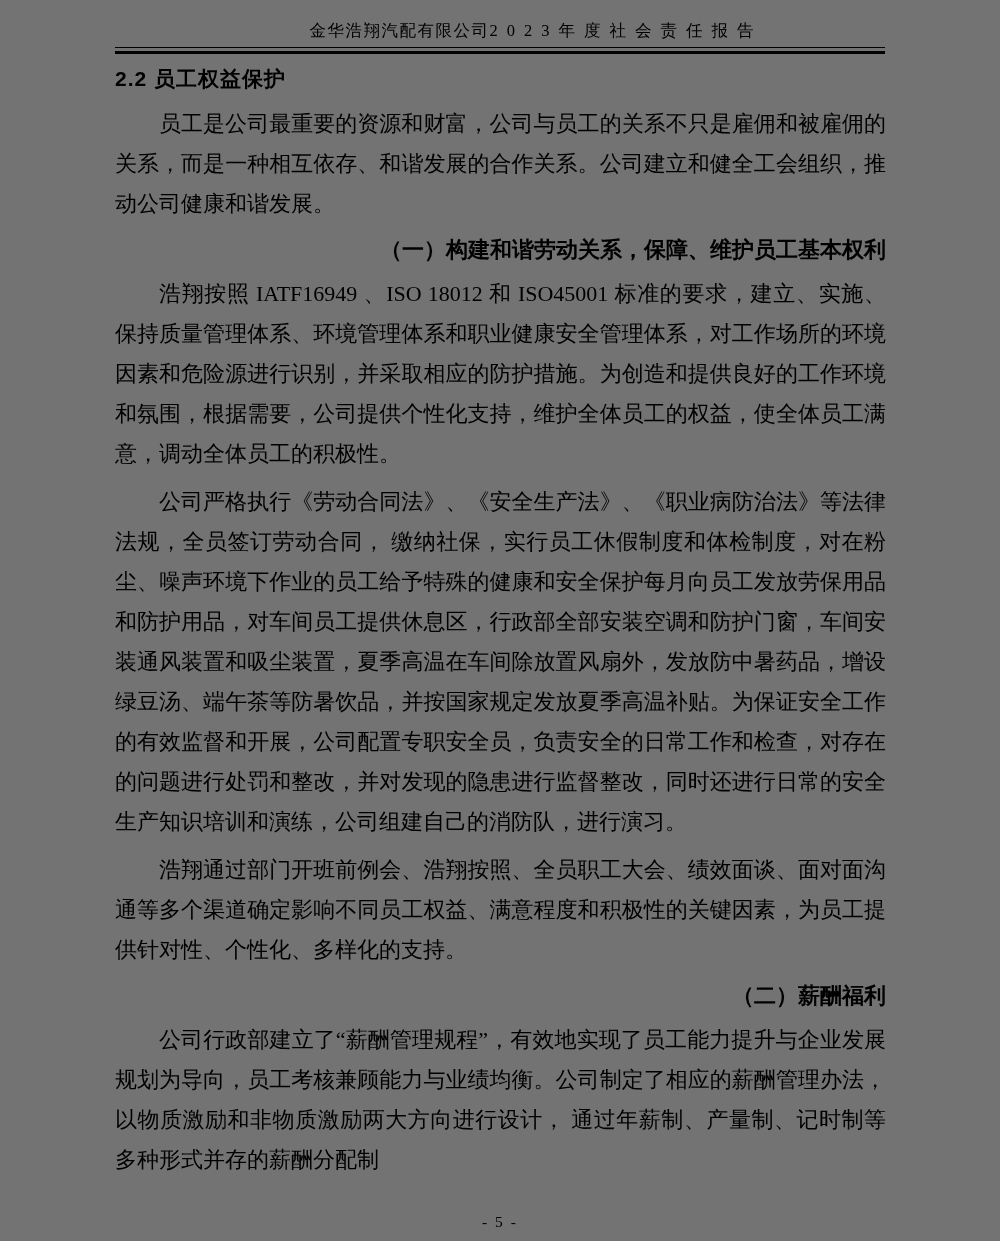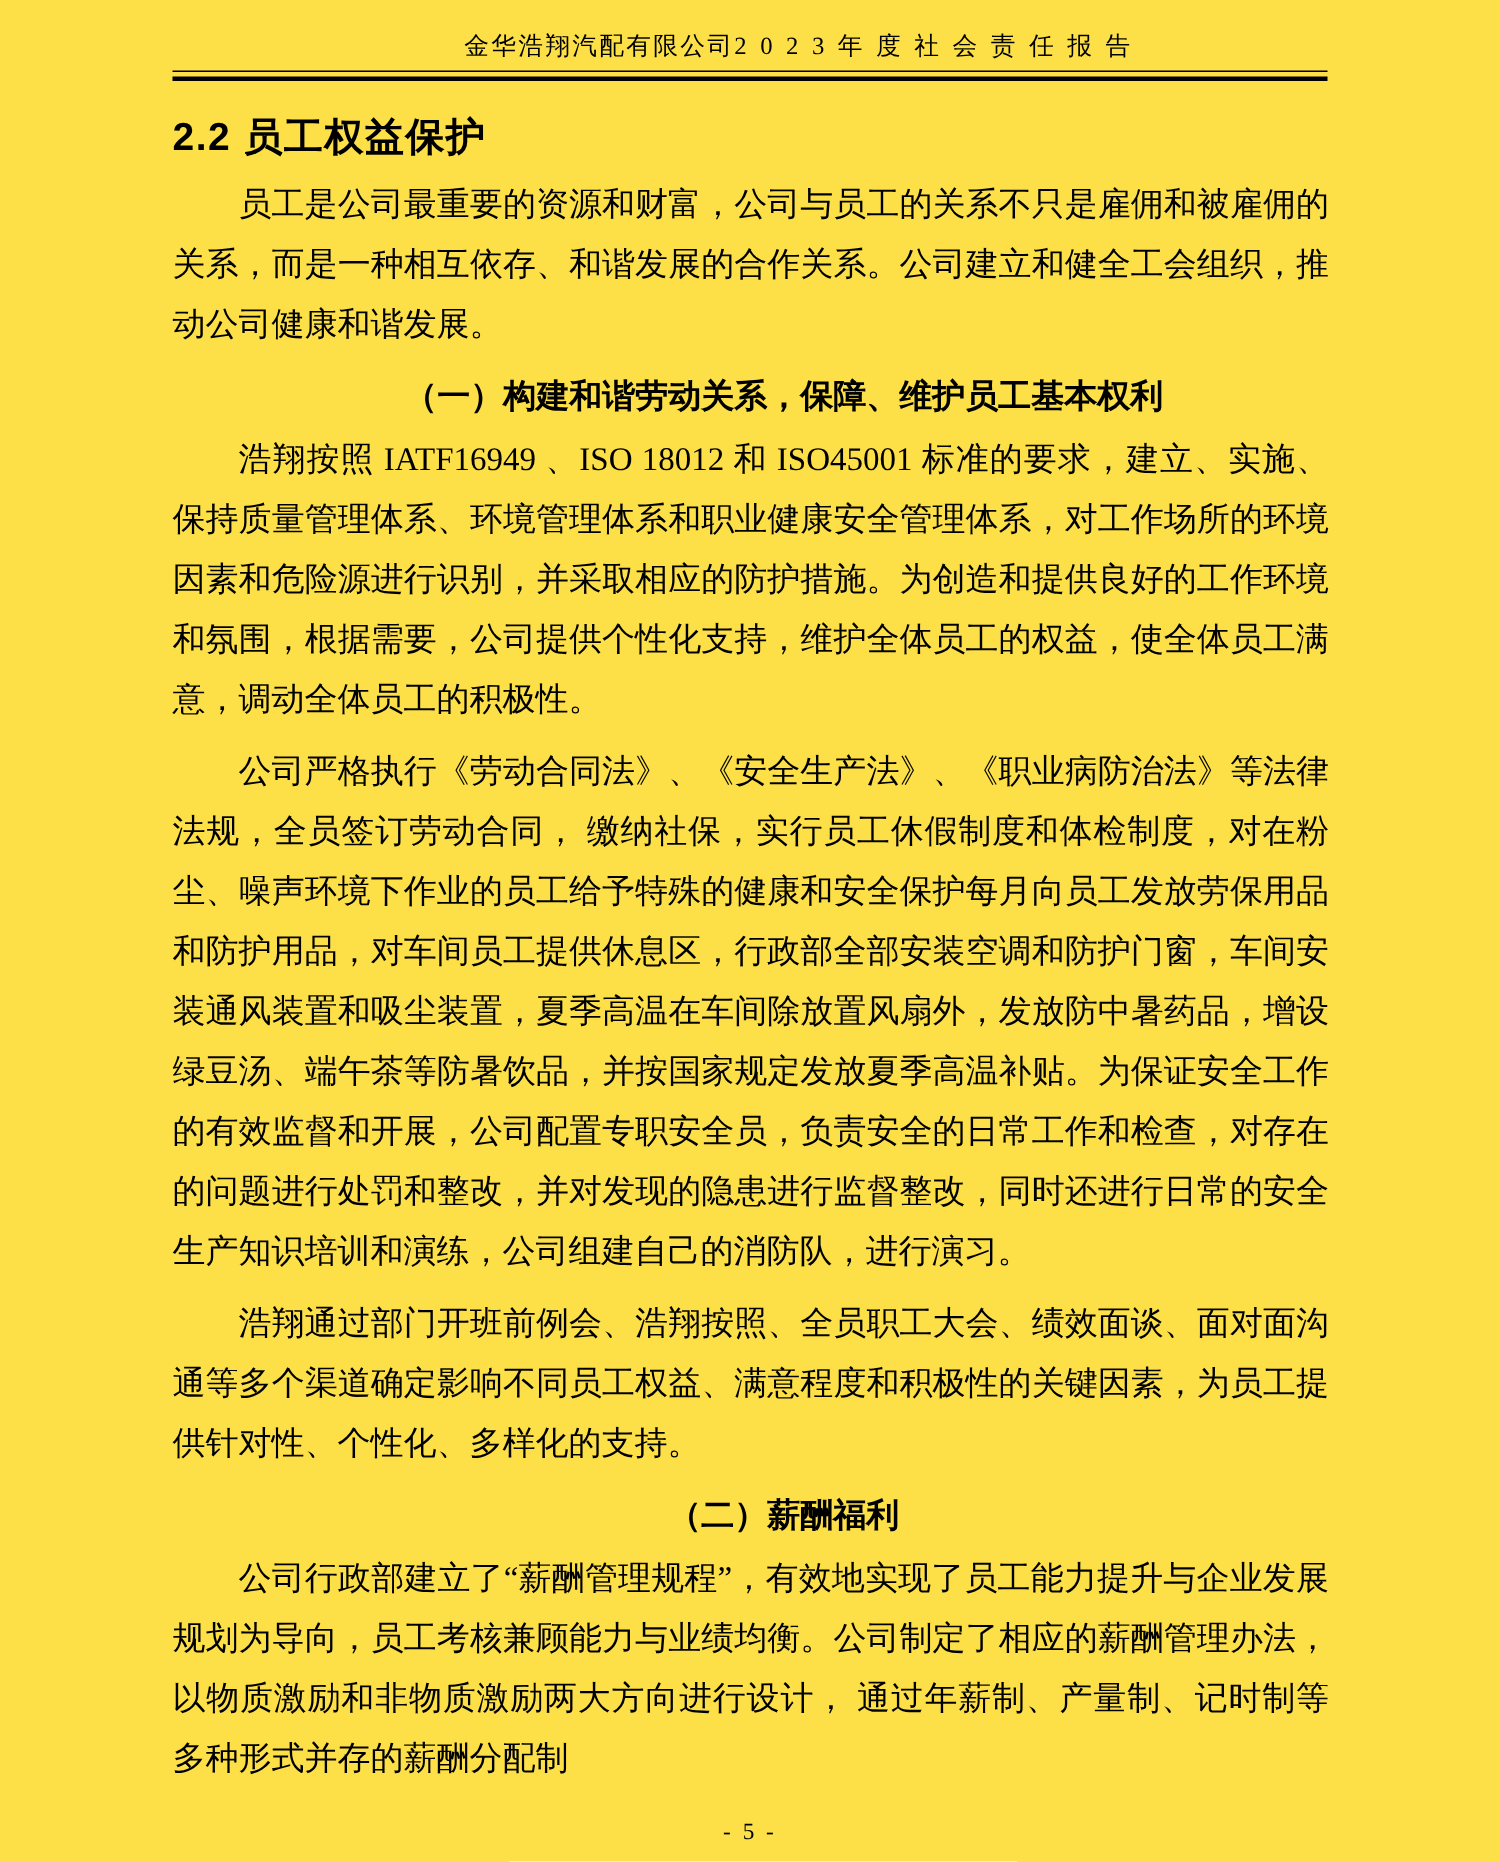--- a/index.html
+++ b/index.html
@@ -4,21 +4,21 @@
 <style>
   html, body {
     margin: 0;
     padding: 0;
     background: #ffffff;
   }
   .page {
     position: relative;
     width: 1000px;
     height: 1241px;
-    background: #fde047;
+    background: #737373;
     color: #000000;
     overflow: hidden;
     font-family: "Liberation Serif", "DejaVu Serif", serif;
   }
   .header {
     display: flex;
     align-items: flex-end;
     padding: 20px 114px 5px 115px;
     font-size: 16.5px;
     line-height: 22px;
@@ -34,42 +34,42 @@
     padding-right: 22px;
     letter-spacing: 9px;
   }
   .header-rule {
     margin: 0 115px 0 115px;
     height: 3px;
     border-top: 1.5px solid #000;
     border-bottom: 3px solid #000;
   }
   .title {
-    margin: 23px 114px 0 115px;
+    margin: 11px 114px 0 115px;
     font-family: "Liberation Sans", "DejaVu Sans", sans-serif;
     font-weight: bold;
-    font-size: 26px;
+    font-size: 21px;
     line-height: 28px;
     letter-spacing: 1px;
   }
   .doc-body {
     margin: 11px 114px 0 115px;
     font-size: 22px;
     line-height: 40px;
     text-align: justify;
   }
   .doc-body p {
     margin: 0 0 8px 0;
     text-indent: 2em;
   }
   .doc-body p.heading {
-    font-family: Liberation Serif, serif;
+    font-family: Liberation Mono, monospace;
     font-weight: bold;
     margin-bottom: 2px;
-    text-align: center;
+    text-align: right;
   }
   .footer {
     position: absolute;
     left: 0;
     bottom: 10px;
     width: 100%;
     text-align: center;
     font-size: 15.5px;
     line-height: 18px;
     letter-spacing: 2px;

